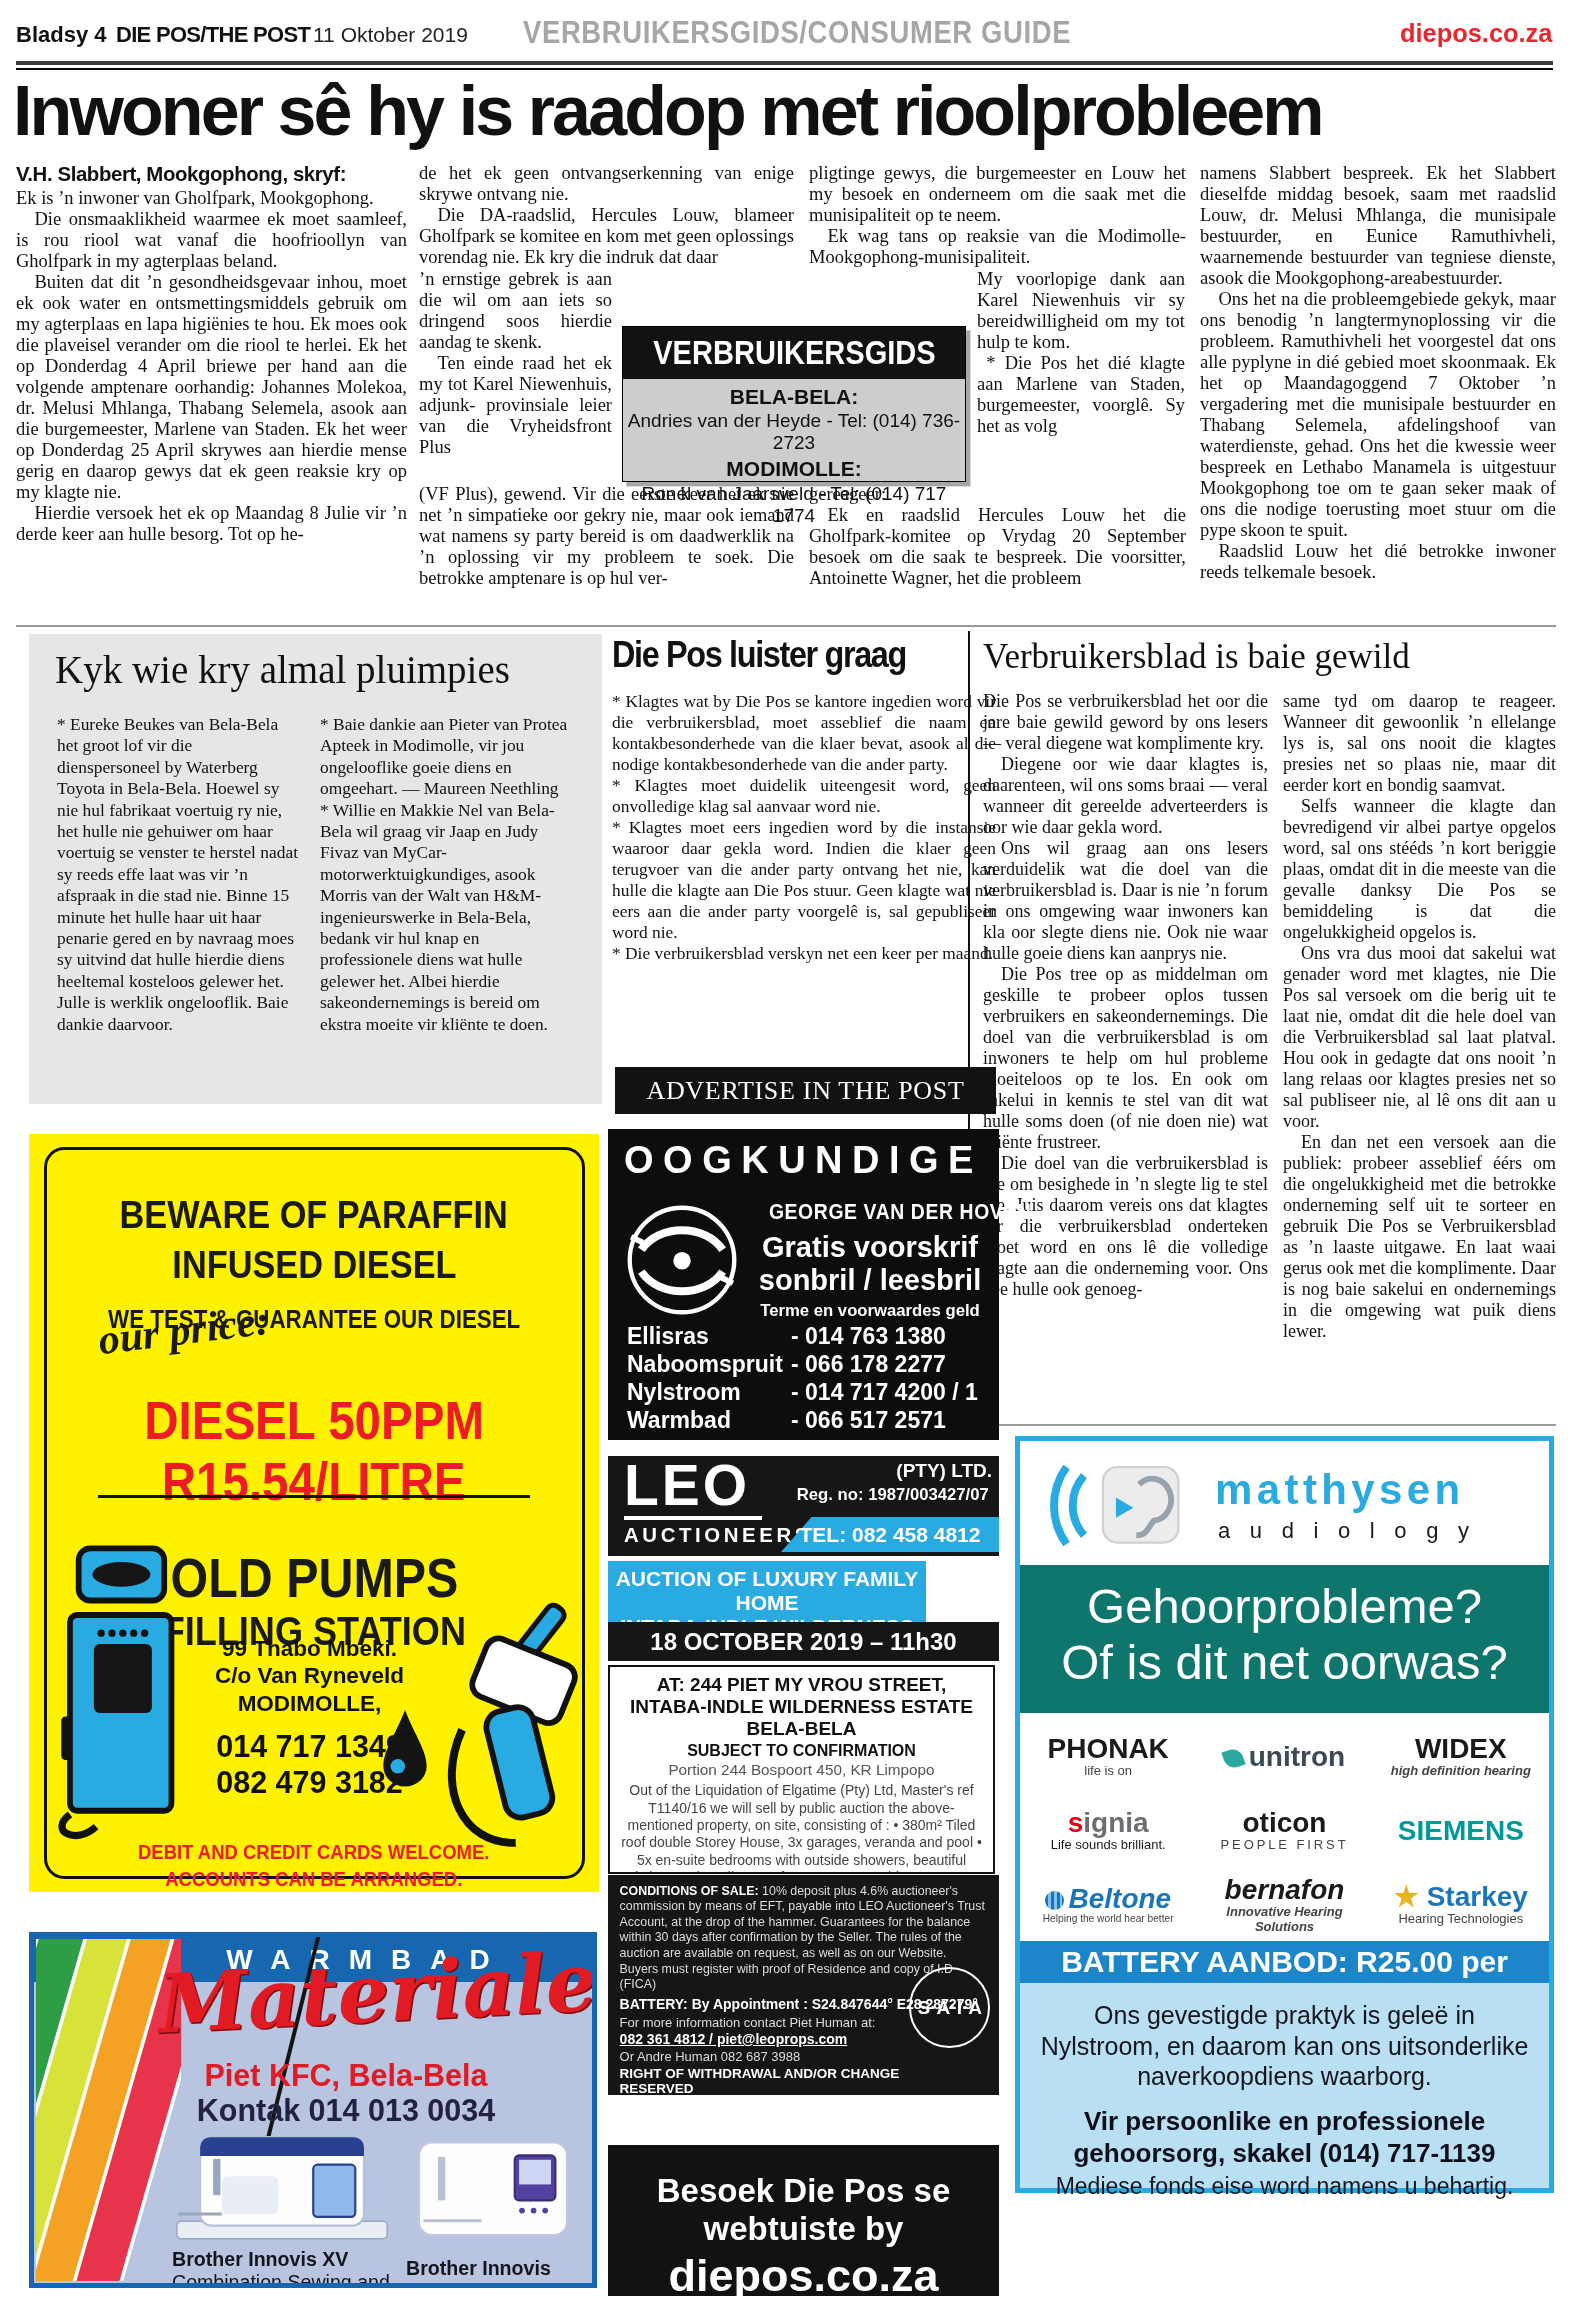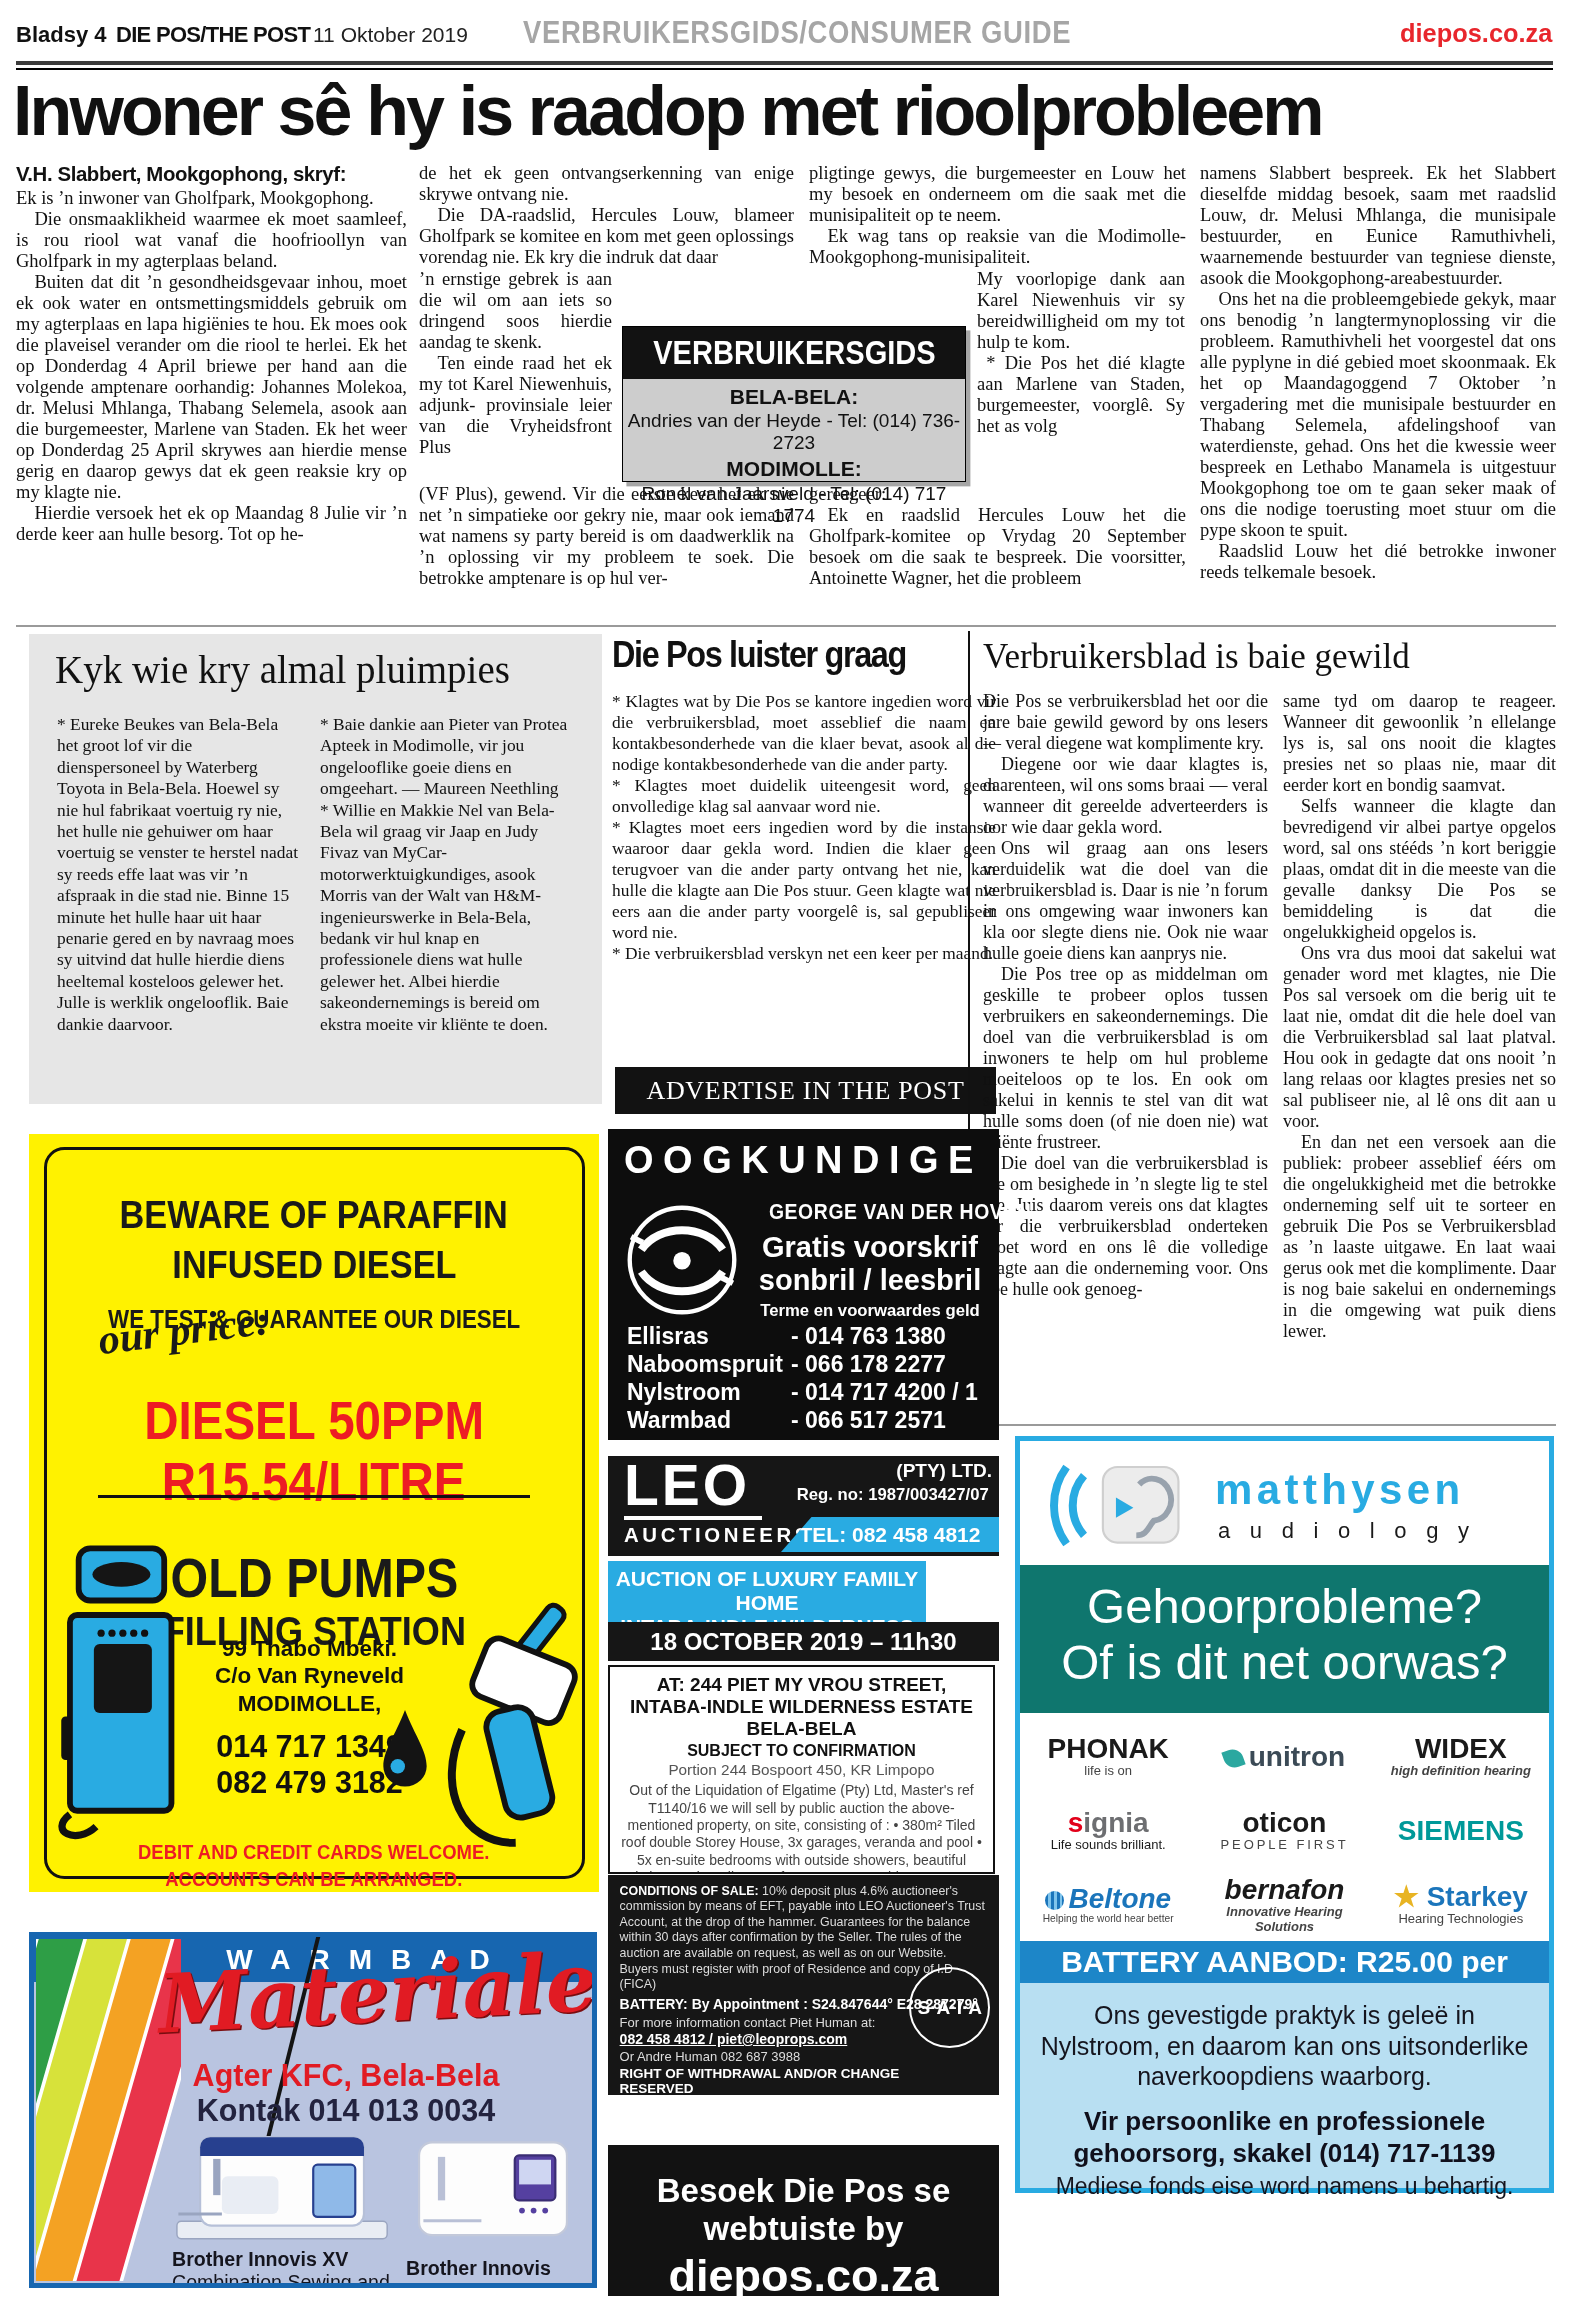--- a/index.html
+++ b/index.html
@@ -245,21 +245,21 @@
     <div class="bold" style="font-size:19px;">INTABA-INDLE WILDERNESS ESTATE BELA-BELA</div>
     <div class="bold" style="font-size:16px;margin-top:1.5px;">SUBJECT TO CONFIRMATION</div>
     <div style="font-size:15.3px;color:#555;margin-top:1.5px;">Portion 244 Bospoort 450, KR Limpopo</div>
     <div style="font-size:14px;line-height:17.4px;color:#444;margin-top:2.9px;">Out of the Liquidation of Elgatime (Pty) Ltd, Master's ref T1140/16 we will sell by public auction the above-mentioned property, on site, consisting of : • 380m² Tiled roof double Storey House, 3x garages, veranda and pool • 5x en-suite bedrooms with outside showers, beautiful Kitchen and Scullery • Erf = 1.063Ha   Monthly Levy = R 2 100-00</div>
 
   </div>
   <div class="abs leo-black clip" style="left:0;top:419px;width:391px;height:220px;padding:8.7px 11.6px;box-sizing:border-box;">
     <div style="font-size:12.4px;line-height:15.6px;color:#ddd;"><span class="bold" style="color:#fff;">CONDITIONS OF SALE:</span><span> 10% deposit plus 4.6% auctioneer's commission by means of EFT, payable into LEO Auctioneer's Trust Account, at the drop of the hammer. Guarantees for the balance within 30 days after confirmation by the Seller. The rules of the auction are available on request, as well as on our Website. Buyers must register with proof of Residence and copy of I.D (FICA)</span></div>
     <div style="font-size:14px;margin-top:3.6px;"><span class="bold">BATTERY:</span><span class="bold"> By Appointment  : S24.847644°  E28.287279°</span></div>
     <div style="font-size:13px;margin-top:2.2px;width:276px;color:#ddd;">For more information contact Piet Human at:</div>
-    <div class="bold" style="font-size:14px;margin-top:1.5px;width:276px;text-decoration:underline;">082 458 4812 / piet@leoprops.com</div>
+    <div class="bold" style="font-size:14px;margin-top:1.5px;width:276px;text-decoration:underline;">082 361 4812 / piet@leoprops.com</div>
     <div style="font-size:13px;margin-top:1.5px;width:276px;color:#ddd;">Or Andre Human 082 687 3988</div>
     <div class="bold" style="font-size:13.5px;margin-top:2.2px;width:284px;">RIGHT OF WITHDRAWAL AND/OR CHANGE RESERVED</div>
 
     <div class="abs saia" style="right:8.7px;bottom:47px;width:77px;height:77px;font-size:19px;">
         <span>S·A·I·A</span>
       </div>
   </div>
 </div>
 
 <div class="abs advbox ctr" style="left:608px;top:2145px;width:391px;height:151px;">
@@ -335,21 +335,21 @@
   <svg class="abs" style="left:1.5px;top:1.5px;" width="145" height="342" viewBox="0 0 200 470">
     <g transform="rotate(16 100 235)">
       <rect x="-60" y="-20" width="68" height="560" rx="30" fill="#2e9e46" stroke="#fff" stroke-width="5"></rect>
       <rect x="4" y="-30" width="62" height="560" rx="28" fill="#d7e23a" stroke="#fff" stroke-width="5"></rect>
       <rect x="62" y="-40" width="62" height="560" rx="28" fill="#f4a223" stroke="#fff" stroke-width="5"></rect>
       <rect x="120" y="-50" width="62" height="560" rx="28" fill="#e8344a" stroke="#fff" stroke-width="5"></rect>
     </g>
   </svg>
   <div class="abs needle" style="left:256px;top:-4.4px;width:4.4px;height:218px;"></div>
   <div class="abs materiale ctr" style="left:124px;top:10.2px;width:378px;font-size:81px;transform:rotate(-3deg);">Materiale</div>
-  <div class="abs ctr bold" style="left:145px;top:121px;width:334px;font-size:30.5px;color:#e11b23;">Agter KFC, Bela-Bela</div>
+  <div class="abs ctr bold" style="left:145px;top:121px;width:334px;font-size:30.5px;color:#e11b23;">Piet KFC, Bela-Bela</div>
   <div class="abs ctr bold" style="left:145px;top:156px;width:334px;font-size:30.5px;color:#23233f;">Kontak 014 013 0034</div>
 
   <svg class="abs" style="left:137px;top:190px;" width="225" height="116" viewBox="0 0 310 160">
     <rect x="8" y="130" width="290" height="24" rx="6" fill="#e9edf4" stroke="#9aa5c0" stroke-width="2"></rect>
     <rect x="40" y="14" width="226" height="122" rx="16" fill="#fdfdfd" stroke="#b6c0d8" stroke-width="3"></rect>
     <path d="M40,40 h226 v-12 a14,14 0 0 0 -14,-14 h-198 a14,14 0 0 0 -14,14 Z" fill="#27408f"></path>
     <rect x="196" y="52" width="58" height="72" rx="6" fill="#8fb9e8" stroke="#27408f" stroke-width="3"></rect>
     <rect x="70" y="68" width="78" height="52" rx="8" fill="#e9edf4"></rect>
     <rect x="58" y="44" width="10" height="50" fill="#9aa5c0"></rect>
     <path d="M10,120 h60" stroke="#9aa5c0" stroke-width="4"></path>

